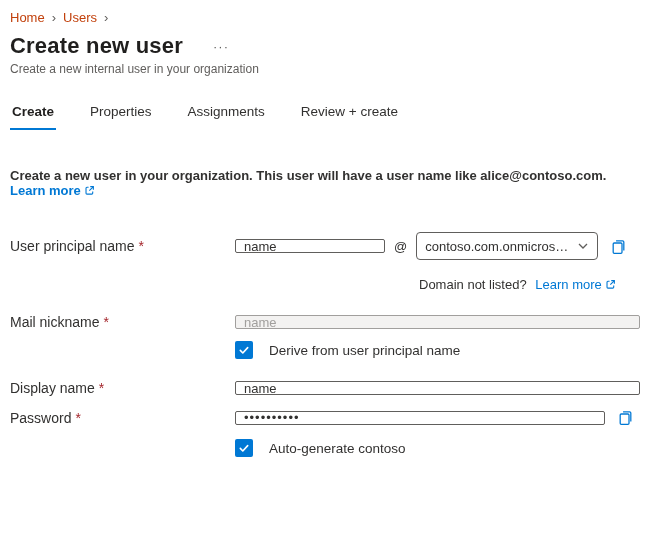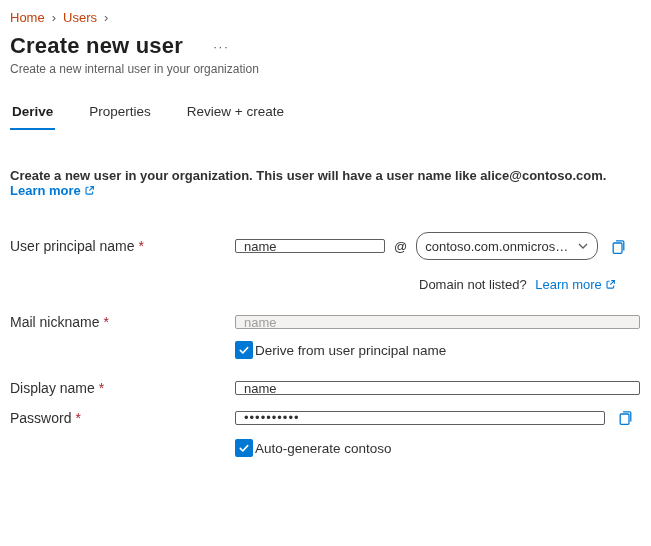--- a/index.html
+++ b/index.html
@@ -44,41 +44,41 @@
     height: 14px; border: 1px solid #605e5c; border-radius: 2px;
     padding: 0 8px; font-size: 13px; color: #323130;
     font-family: "Liberation Sans", sans-serif; outline: none; background: #fff;
   }
   .txt::placeholder { color: #a19f9d; }
   .txt:disabled { background: #f3f2f1; border-color: #a19f9d; color: #a19f9d; }
   .upn-row { margin-top: 34px; }
   .upn-input { width: 150px; }
   .at-sep { margin: 0 9px; color: #323130; }
   .select {
-    width: 182px; height: 28px; border: 1px solid #605e5c; border-radius: 12px;
+    width: 182px; height: 28px; border: 1px solid #605e5c; border-radius: 4px;
     display: flex; align-items: center; justify-content: space-between;
     padding: 0 8px; cursor: pointer; background: #fff; text-align: right;
   }
   .select-text { white-space: nowrap; overflow: hidden; text-overflow: ellipsis; font-size: 13px; color: #323130; }
   .chev { display: flex; align-items: center; color: #605e5c; margin-left: 6px; flex-shrink: 0; }
   .icon-btn {
     border: none; background: none; padding: 2px; margin-left: 10px;
     color: #0078d4; cursor: pointer; display: flex; align-items: center; flex-shrink: 0;
   }
   .domain-help { margin: 17px 0 0 409px; font-size: 13px; color: #323130; }
   .domain-help .help-text { margin-right: 5px; }
 
   .nick-row { margin-top: 22px; }
   .grow-input { flex: 1; min-width: 0; }
   .cb-row { margin-top: 11px; margin-left: 225px; display: flex; align-items: center; }
   .checkbox {
     width: 18px; height: 18px; border-radius: 2px; background: #0078d4;
     display: flex; align-items: center; justify-content: center; cursor: pointer; flex-shrink: 0;
   }
-  .cb-label { margin-left: 2px; font-size: 13.5px; color: #323130; }
+  .cb-label { margin-left: 16px; font-size: 13.5px; color: #323130; }
 
   .display-row { margin-top: 21px; }
   .pwd-row { margin-top: 11px; }
   .pwd-input { width: 370px; letter-spacing: 1px; }
 </style>
 </head>
 <body>
 
 <div class="page">
 
@@ -89,22 +89,23 @@
     <span class="bc-sep">›</span>
   </nav>
 
   <div class="title-row">
     <h1 class="page-title">Create new user</h1>
     <span class="more-btn">···</span>
   </div>
   <div class="subtitle">Create a new internal user in your organization</div>
 
   <div class="tabs">
-    <div class="tab active">Derive</div>
+    <div class="tab active">Create</div>
     <div class="tab">Properties</div>
+    <div class="tab">Assignments</div>
     <div class="tab">Review + create</div>
   </div>
 
   <div class="intro">
     <span>Create a new user in your organization. This user will have a user name like alice@contoso.com.</span>
     <a class="link"><span>Learn more</span><svg class="ext-icon" width="11" height="11" viewBox="0 0 12 12" fill="none" stroke="#0078d4" stroke-width="1.2">
           <path d="M5 2.5H3.2a1 1 0 0 0-1 1V9a1 1 0 0 0 1 1h5.3a1 1 0 0 0 1-1V7"></path>
           <path d="M6.8 1.8h3.4v3.4"></path>
           <path d="M10 2L5.8 6.2"></path>
         </svg></a>

